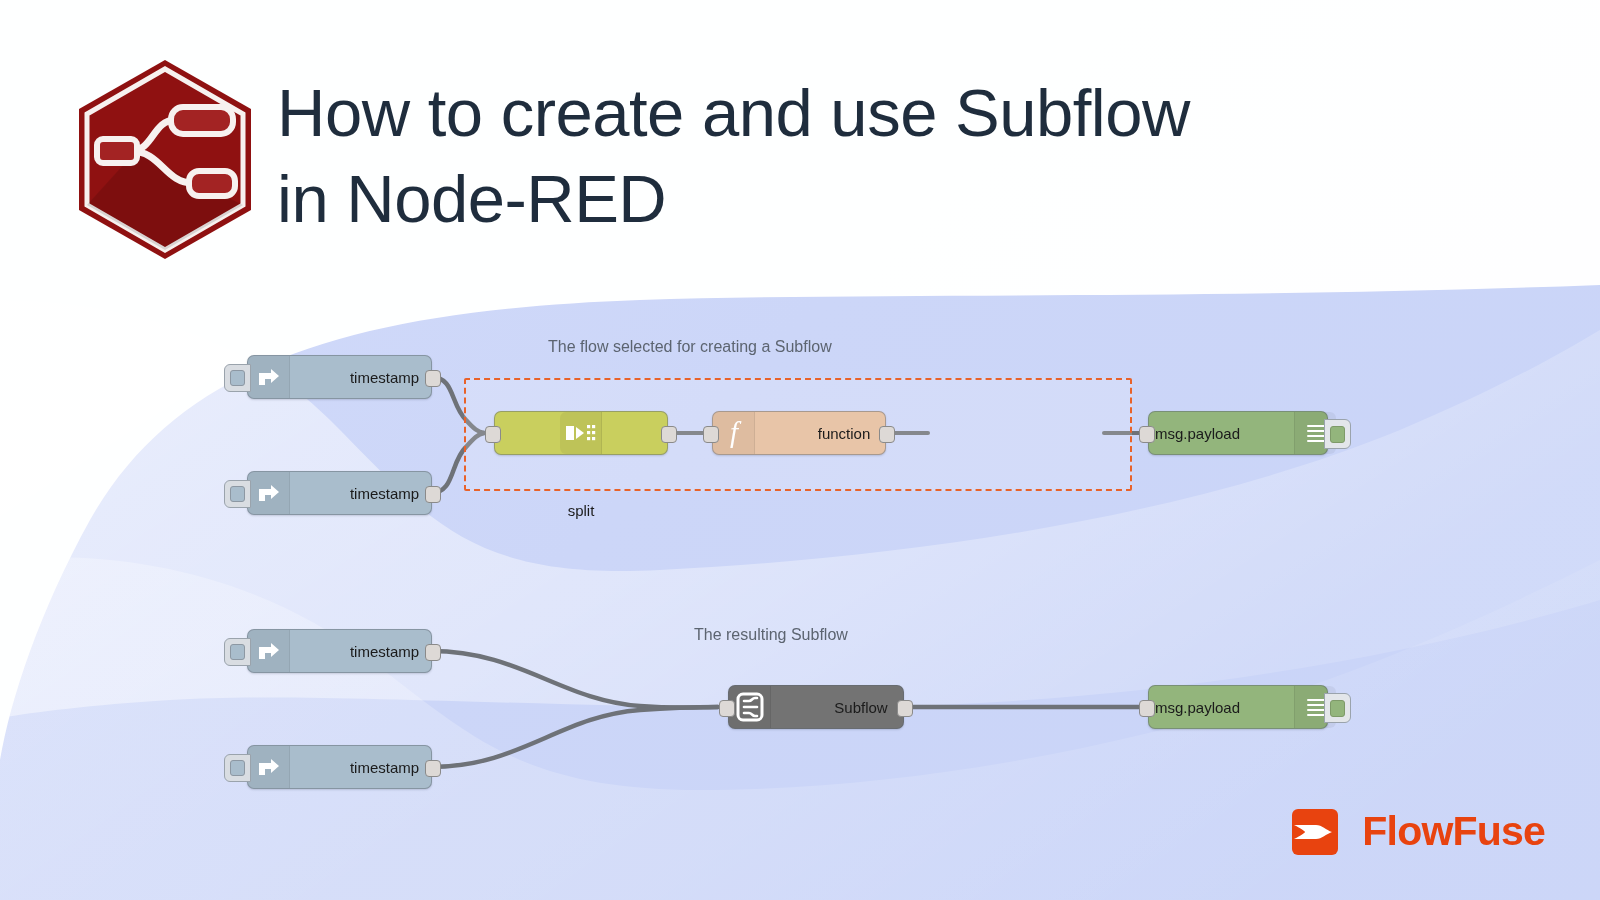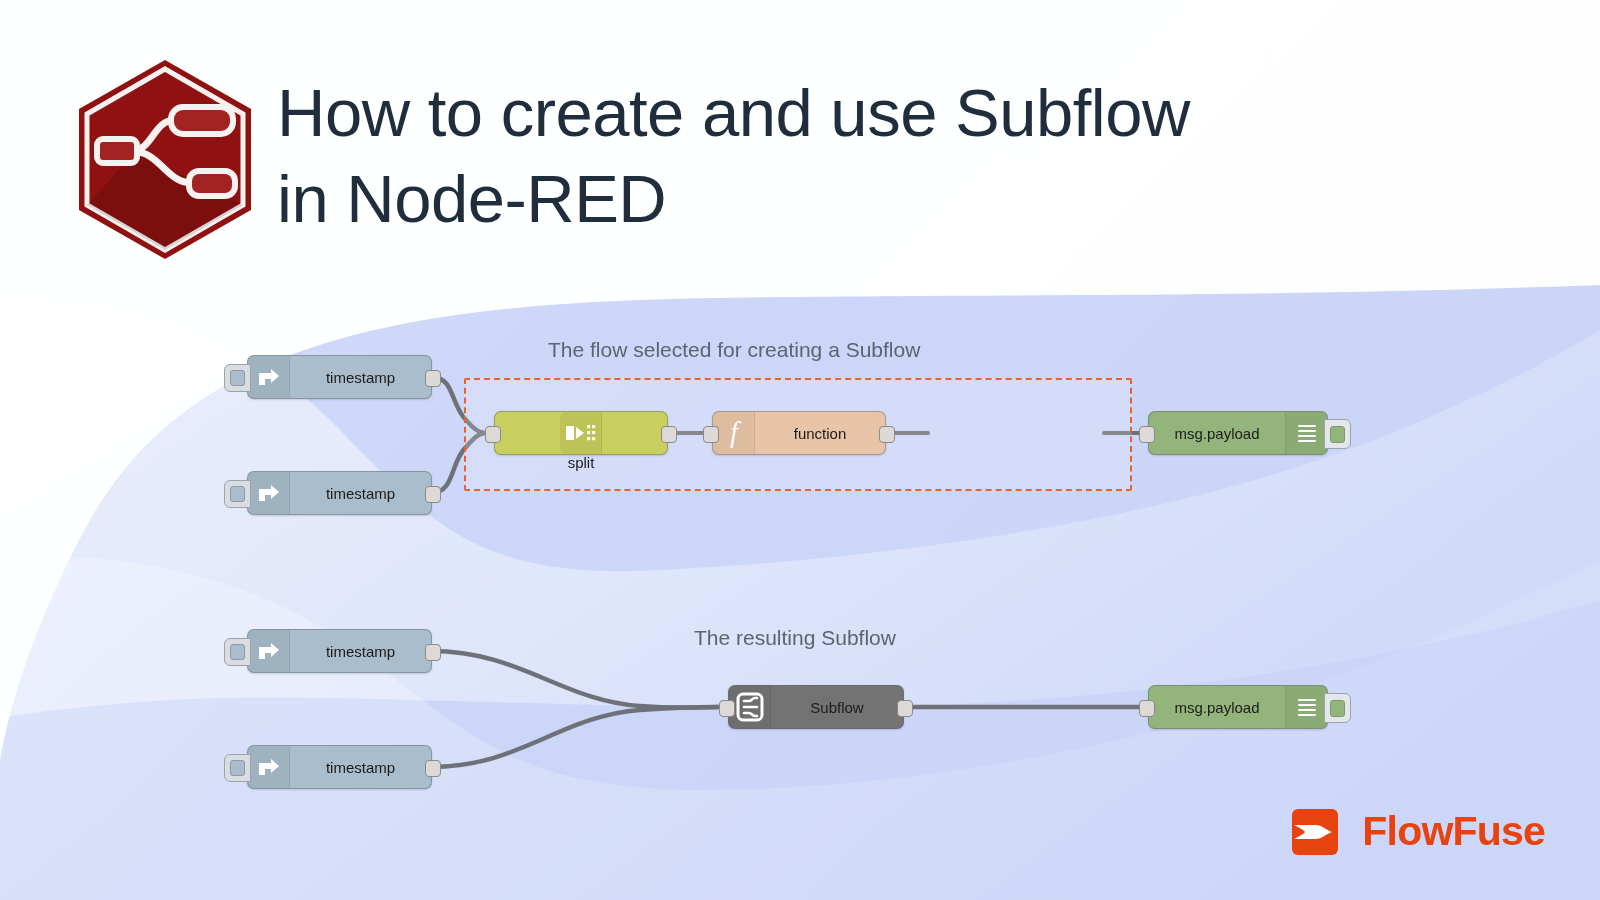--- a/index.html
+++ b/index.html
@@ -40,38 +40,39 @@
     line-height: 86px;
     font-weight: 300;
     letter-spacing: -0.5px;
     white-space: pre-line;
   }
 
   
   .flow-label {
     position: absolute;
     color: #5c6470;
-    font-size: 21px;
+    font-size: 16px;
     font-weight: 400;
     white-space: nowrap;
   }
   #label-top { left: 548px; top: 338px; }
   #label-bottom { left: 694px; top: 626px; }
 
   .wires { position: absolute; left: 0; top: 0; width: 1600px; height: 900px; pointer-events: none; }
 
   
   .node {
     position: absolute;
     height: 44px;
     border-radius: 7px;
     border: 1px solid rgba(90,100,110,.45);
     display: flex;
     align-items: center;
     box-shadow: 0 1px 2px rgba(40,50,70,.18);
+    gap: 48px;
   }
   .node .node-icon {
     width: 42px; height: 100%;
     display: flex; align-items: center; justify-content: center;
     border-right: 1px solid rgba(0,0,0,.07);
     border-radius: 6px 0 0 6px;
     flex: 0 0 42px;
   }
   .node .node-icon.right {
     border-right: none;

